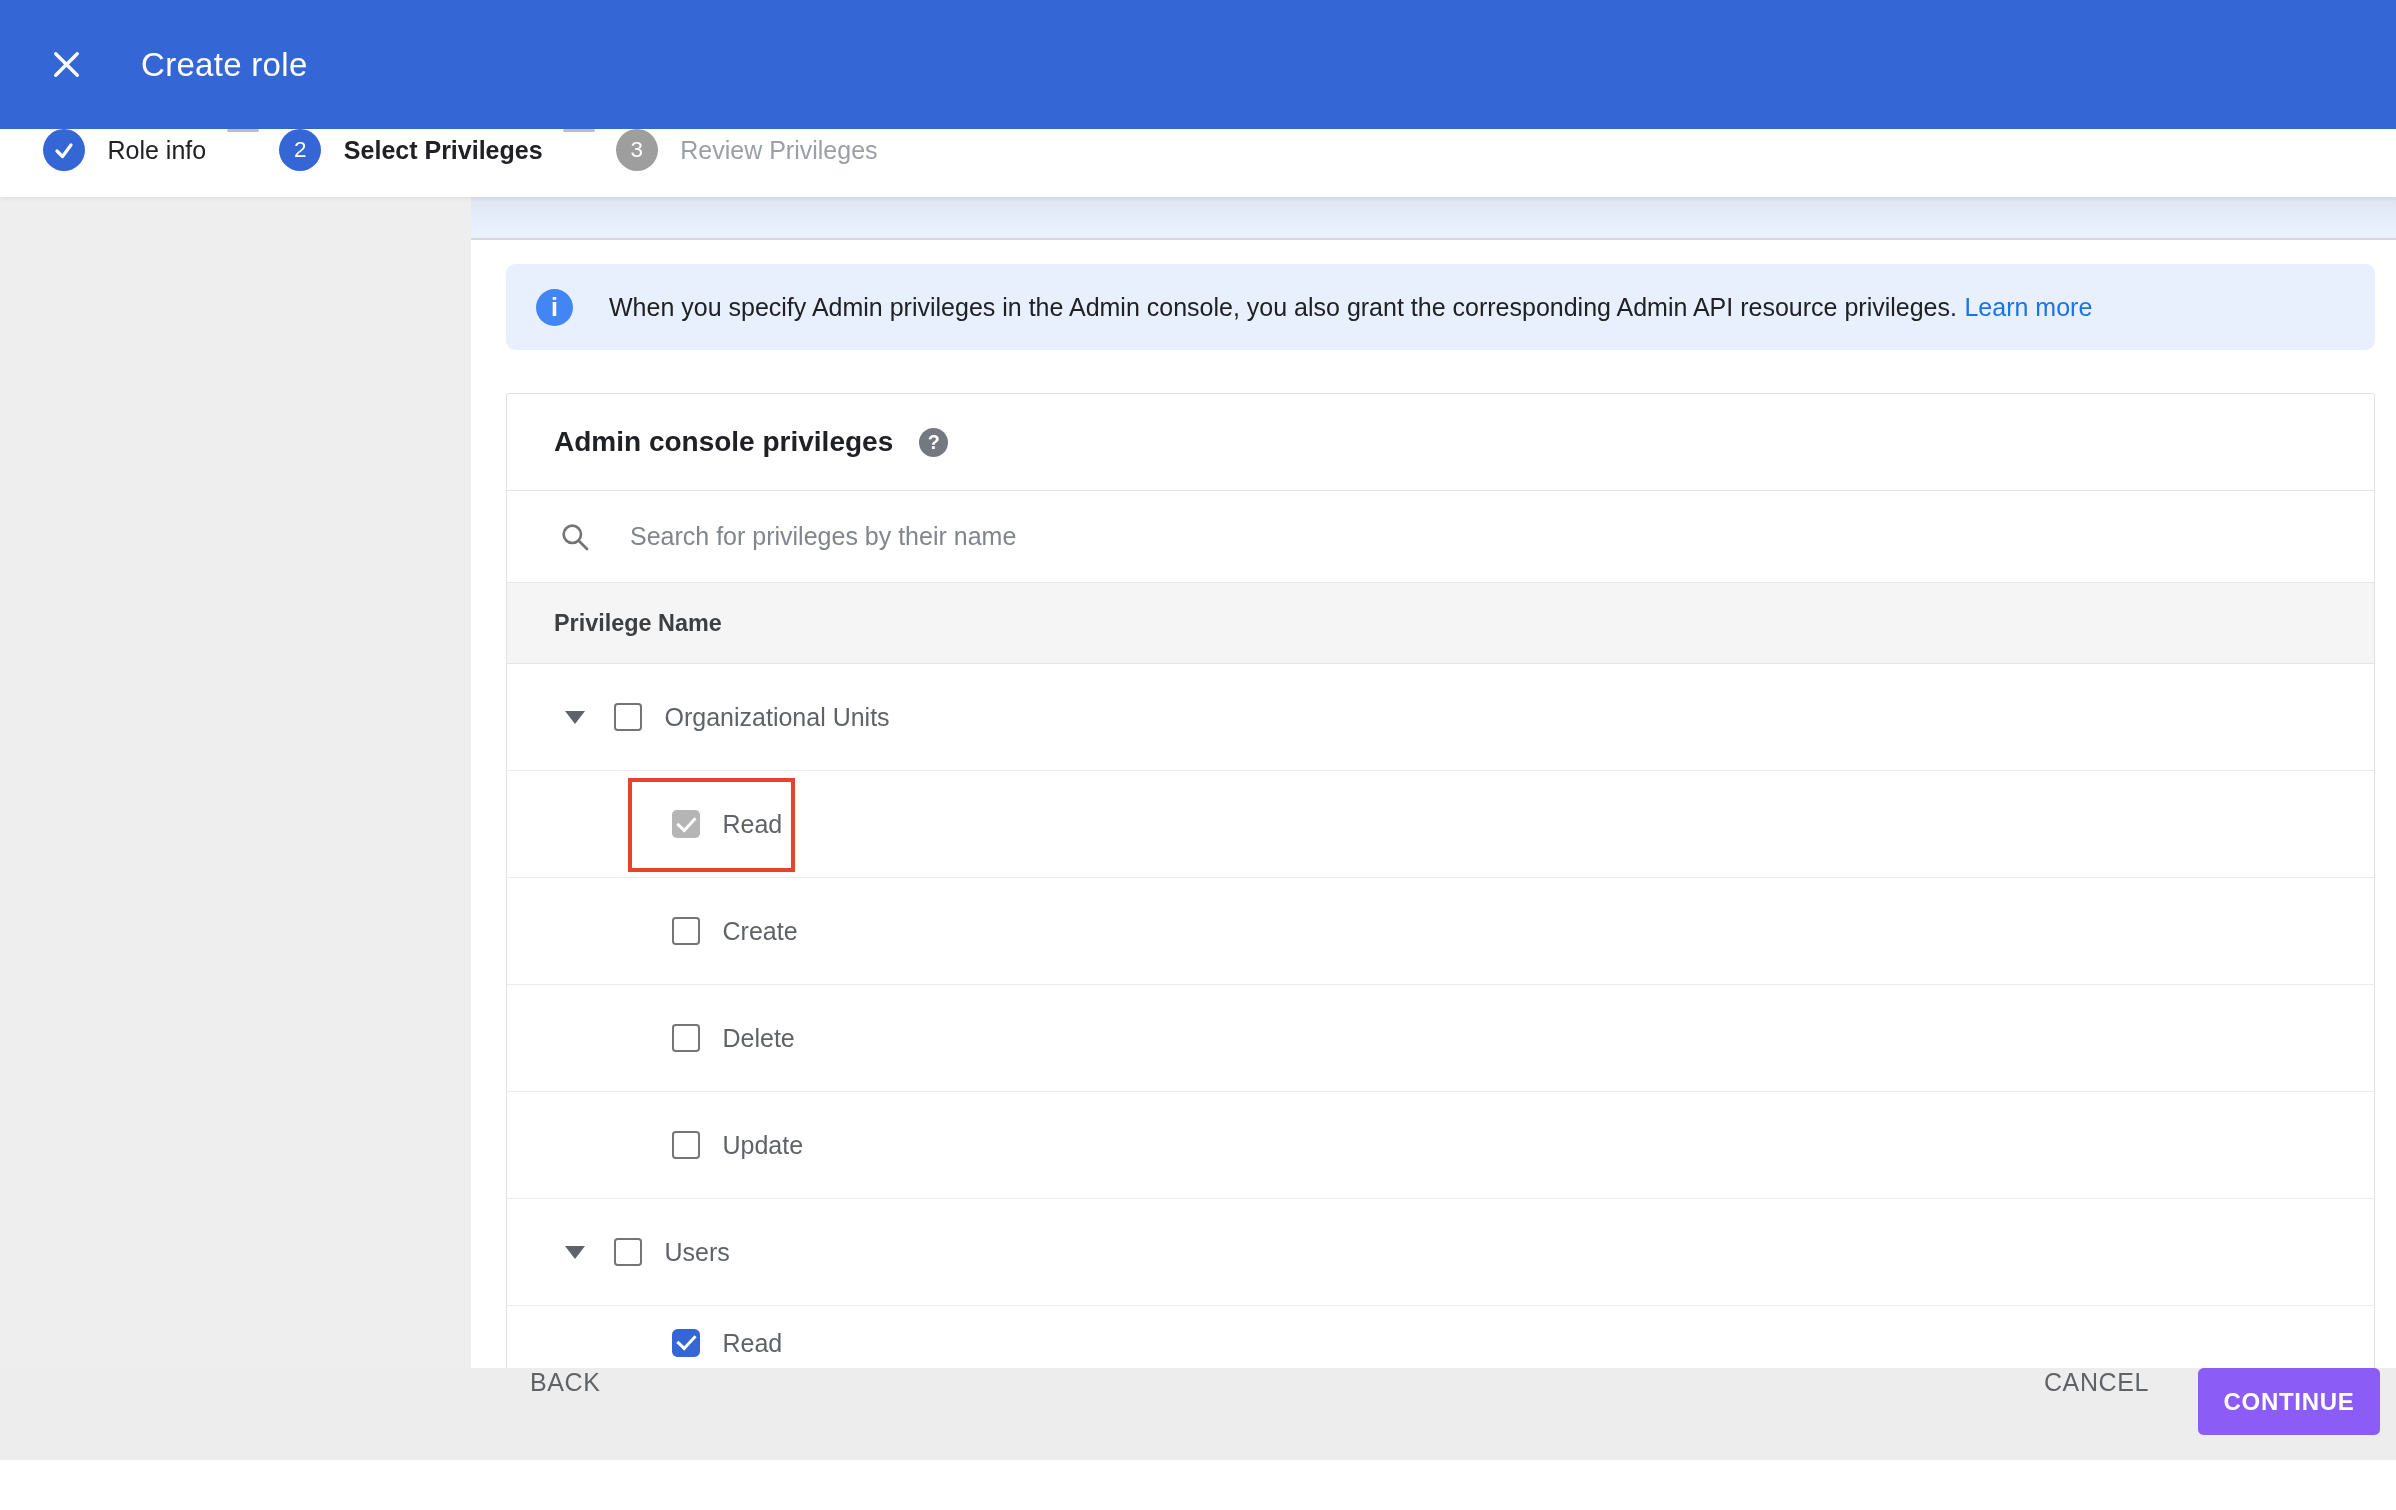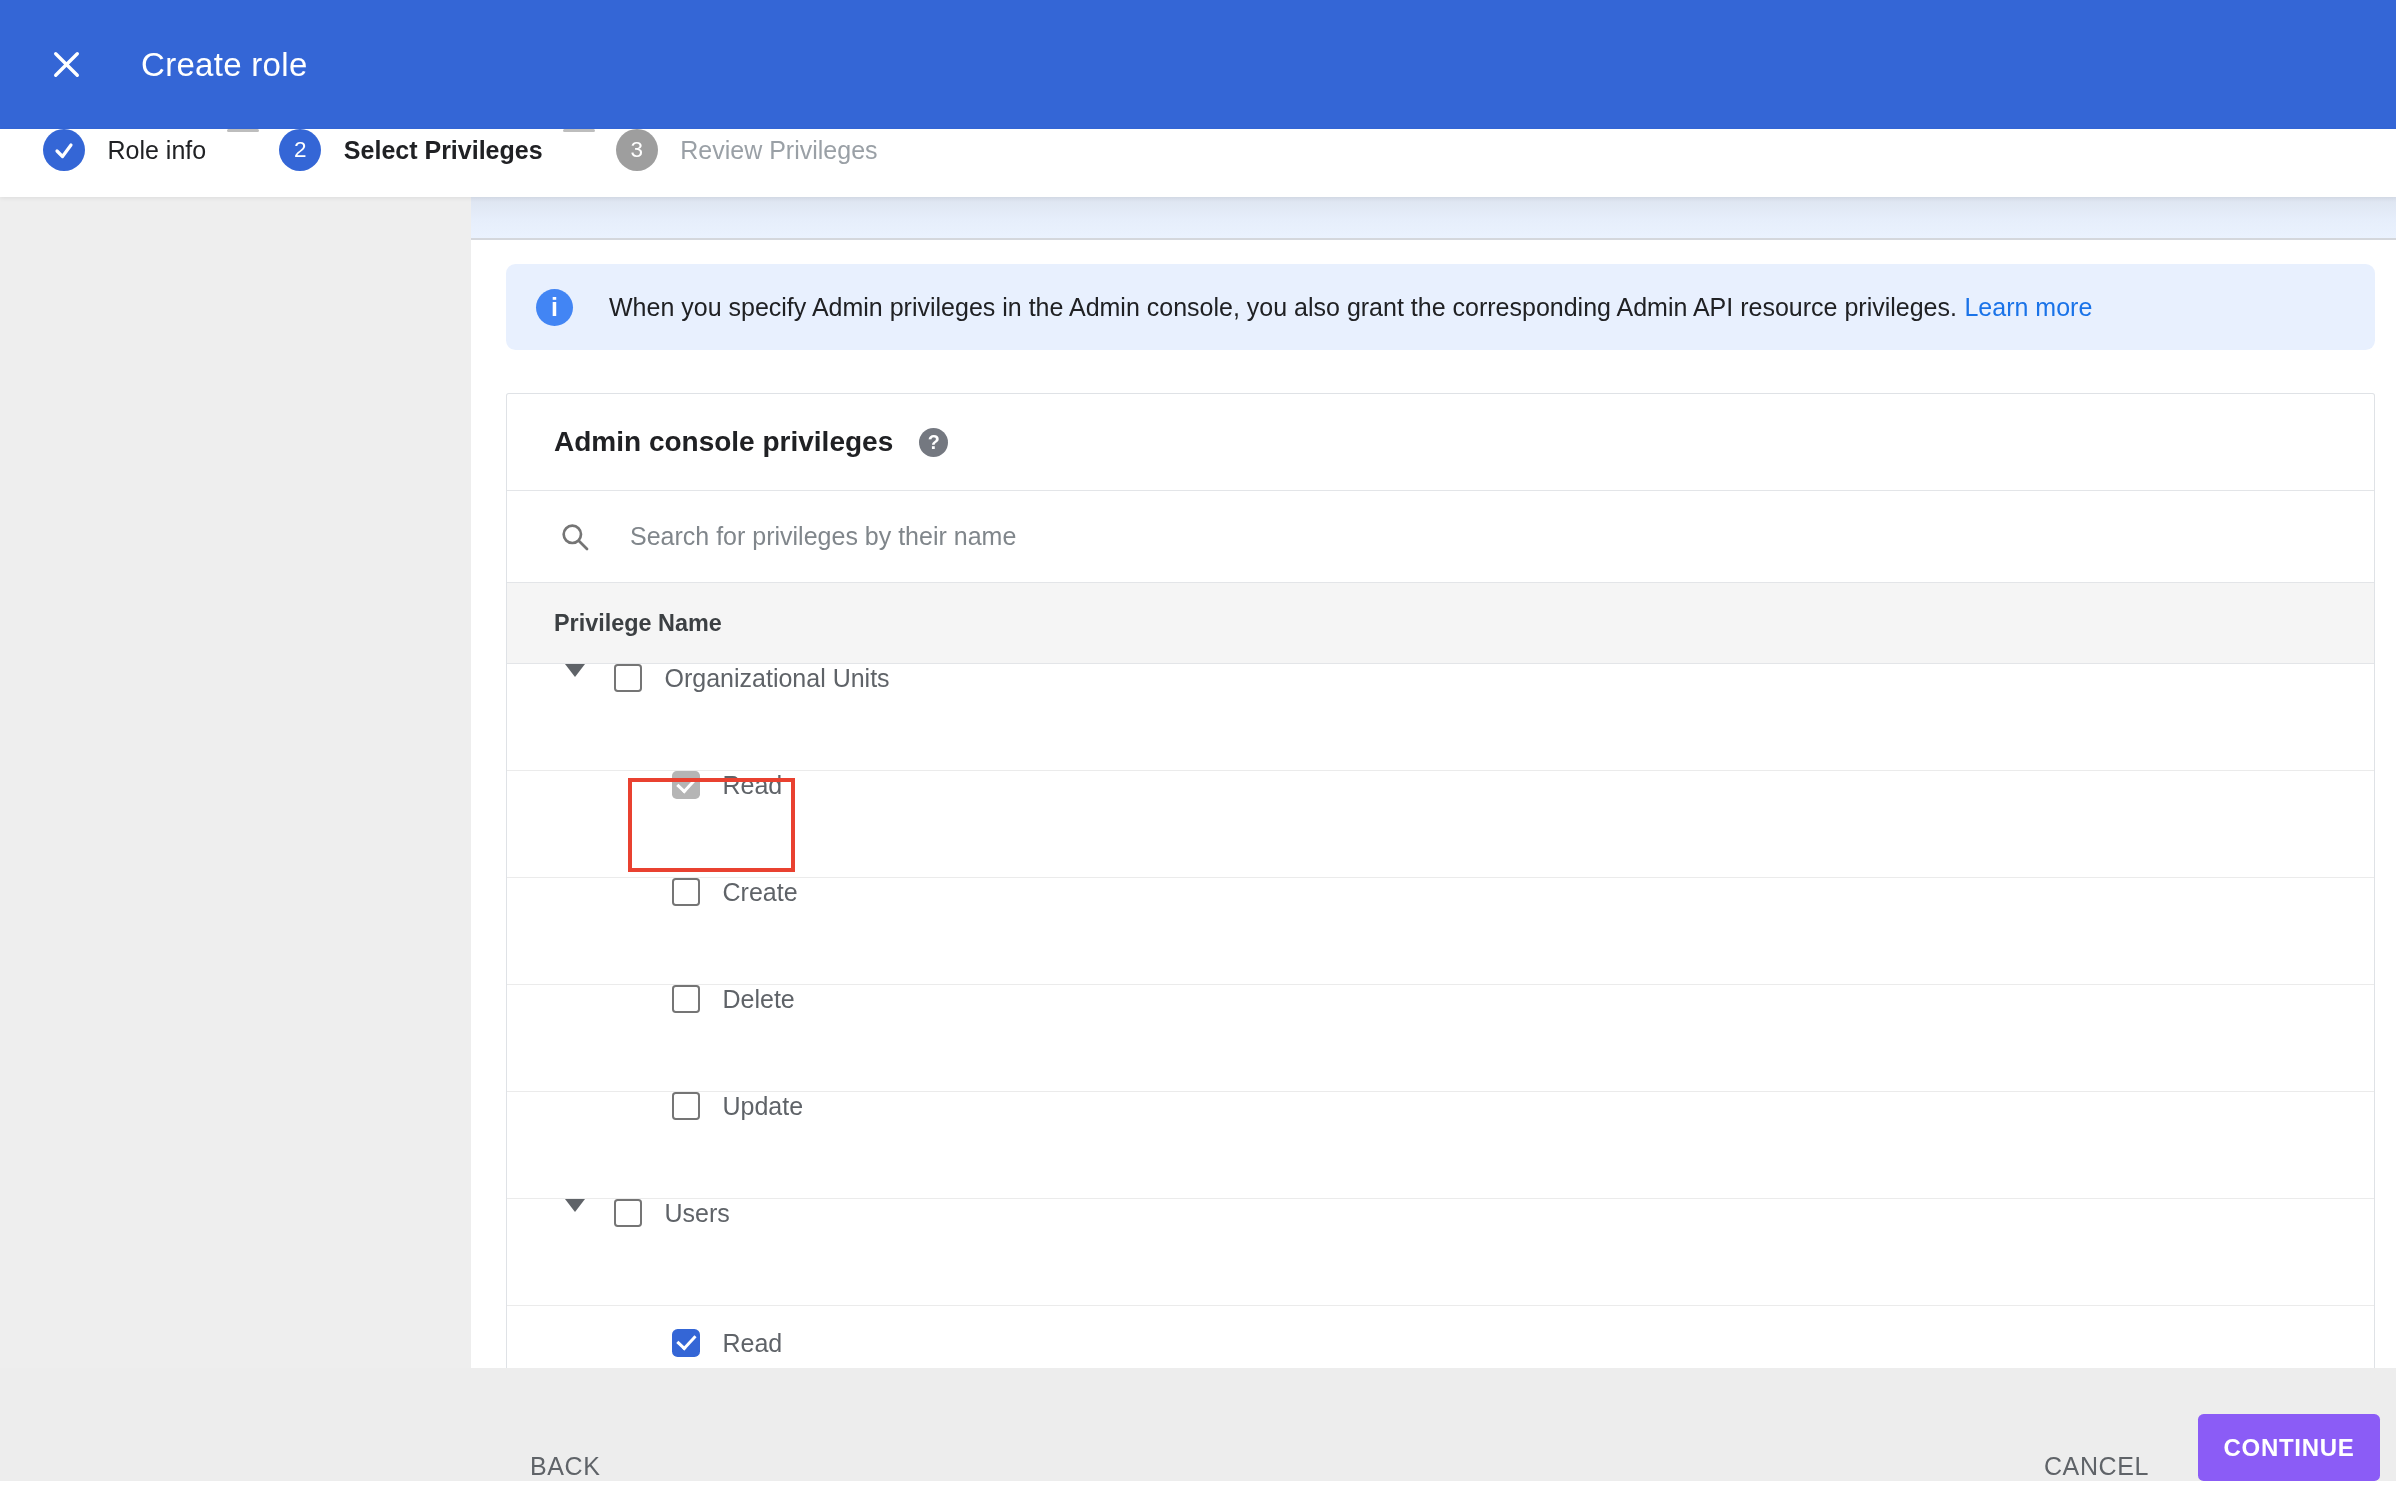--- a/index.html
+++ b/index.html
@@ -54,39 +54,39 @@
   .search-row { height:92px; display:flex; align-items:center; padding-left:52px; border-bottom:1.9px solid #e3e5e8; }
   .search-row svg { flex:none; }
   .search-row input { border:none; outline:none; background:transparent; margin-left:37px; width:1499px;
     font-size:25px; color:#202124; font-family:inherit; }
   .search-row input::placeholder { color:#80868b; opacity:1; }
 
   .table-header { height:81px; background:#f5f5f5; display:flex; align-items:center; padding-left:47px;
     font-size:23.4px; font-weight:700; color:#3c4043; border-bottom:1.9px solid #e3e5e8; }
 
   
-  .prow { height:107px; display:flex; border-bottom:1.9px solid #ebebeb; position:relative; background:#fff; }
+  .prow { height:107px; display:flex; align-items:center; border-bottom:1.9px solid #ebebeb; position:relative; background:#fff; }
   .expand { margin-left:58px; width:0; height:0; flex:none; cursor:pointer;
     border-left:10.3px solid transparent; border-right:10.3px solid transparent; border-top:13px solid #5f6368; }
   .cbx { width:28px; height:28px; border:2.8px solid #757575; border-radius:3.7px; flex:none; position:relative; cursor:pointer; }
   .prow.parent .cbx { margin-left:29px; }
   .prow.child  .cbx { margin-left:165px; }
   .cbx.gray-checked { border:none; background:#b5b5b5; border-radius:4.7px; }
   .cbx.blue-checked { border:none; background:#3466d6; border-radius:5.6px; }
   .cbx.gray-checked::after, .cbx.blue-checked::after {
     content:""; position:absolute; left:9.4px; top:2.8px; width:7.5px; height:15px;
     border-right:3.7px solid #fff; border-bottom:3.7px solid #fff; transform:rotate(43deg); }
   .plabel { margin-left:22.5px; font-size:25px; color:#5f6368; white-space:nowrap; }
   .highlight { position:absolute; left:121px; top:6.6px; width:167px; height:94px;
     border:4.7px solid #e94130; pointer-events:none; }
   .prow.clipped { align-items:flex-start; }
   .prow.clipped .cbx, .prow.clipped .plabel { margin-top:22.5px; }
 
   
-  .footer { height:113px; background:#ededed; display:flex; align-items:flex-end;
+  .footer { height:92px; background:#ededed; display:flex; align-items:flex-start;
     padding-left:511px; padding-right:17px; }
   .text-btn { background:none; border:none; font-family:inherit; cursor:pointer;
     font-size:25px; font-weight:500; color:#5f6368; letter-spacing:0.6px; padding:0 19px; }
   .spacer { flex:1; }
   .primary-btn { margin-left:30px; width:182px; height:67px; background:#8b5cf6; color:#fff; border:none;
     border-radius:5.6px; font-family:inherit; font-size:24px; font-weight:700; letter-spacing:0.7px; cursor:pointer; }
 </style>
 </head>
 <body>
 

